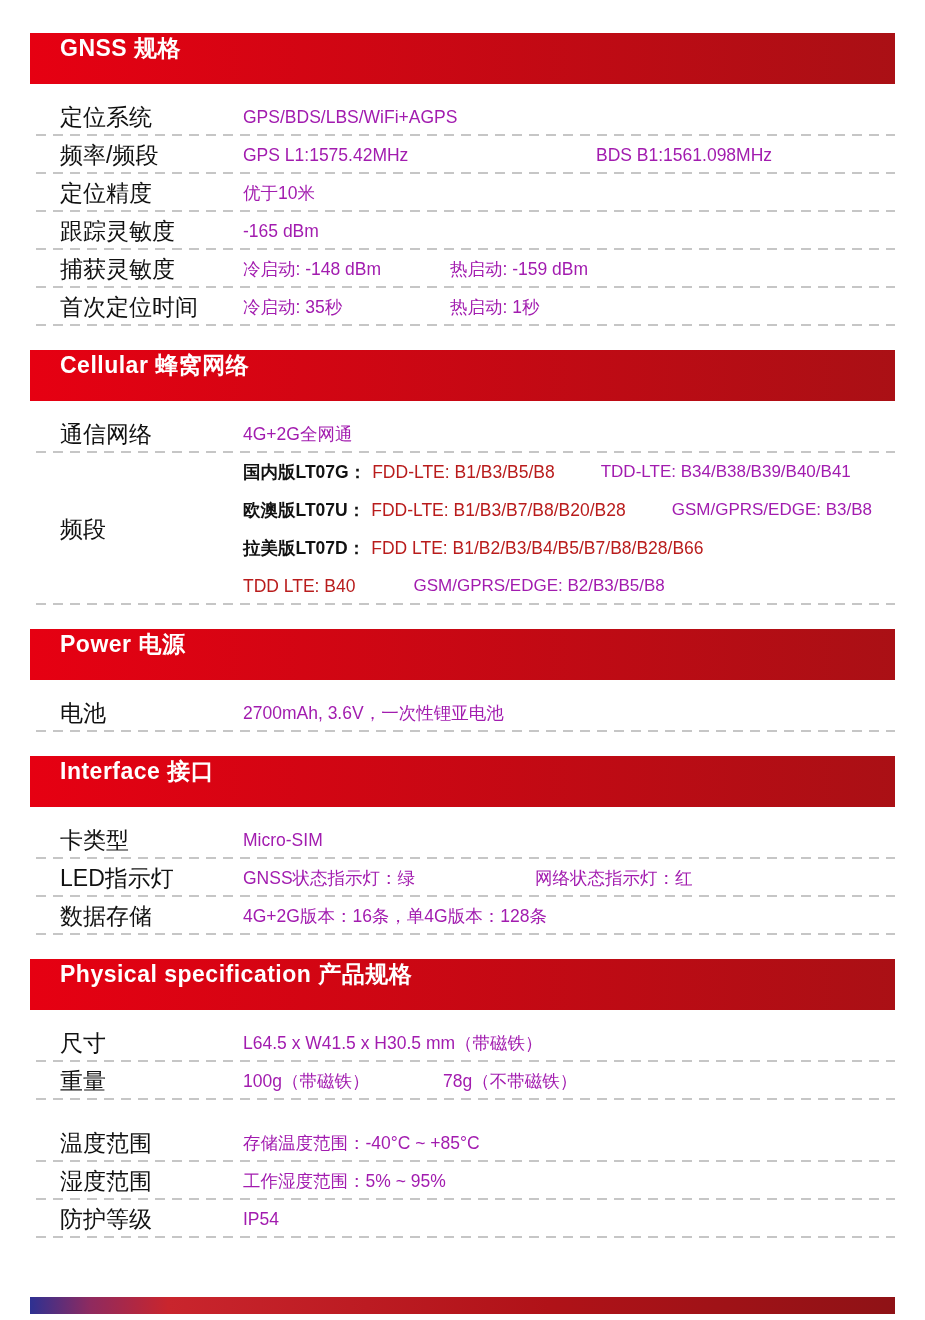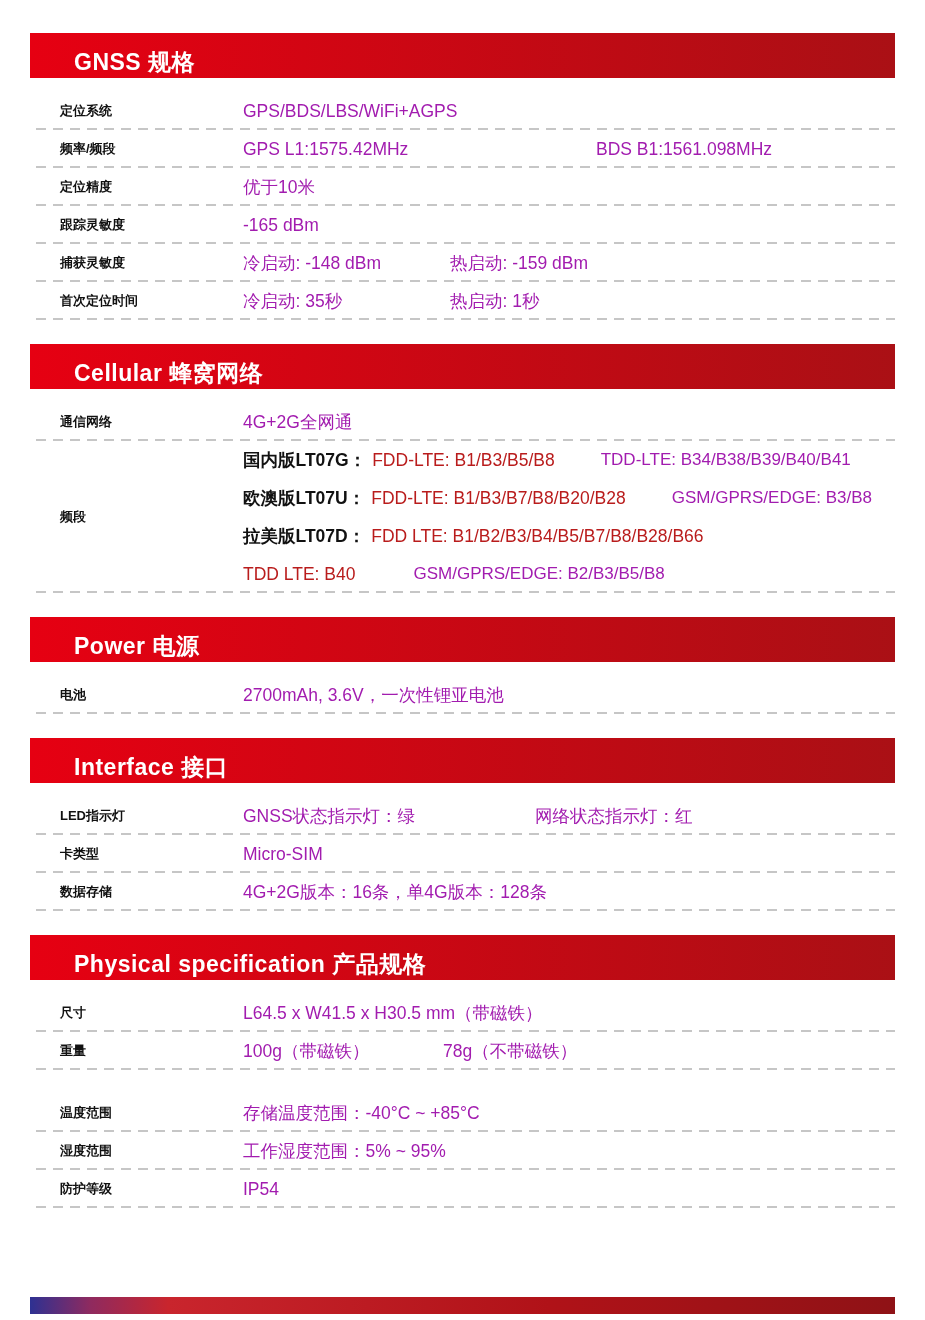--- a/index.html
+++ b/index.html
@@ -4,34 +4,34 @@
 <style>
   html,body{margin:0;padding:0;}
   body{
     width:925px;height:1320px;position:relative;background:#ffffff;
     font-family:"Liberation Sans","DejaVu Sans",sans-serif;
     color:#1f1f1f;overflow:hidden;
   }
   .content{position:absolute;left:30px;right:30px;top:33px;}
   .sec{margin-bottom:24px;}
   .sec-header{
-    height:45px;display:flex;align-items:flex-end;padding-left:44px;
+    height:51px;display:flex;align-items:flex-start;padding-left:30px;
     background:linear-gradient(90deg,var(--hdr-l,#e60012) 0%,var(--hdr-r,#aa1015) 100%);
     margin-bottom:14px;
   }
   .sec-title{color:#ffffff;font-size:23px;font-weight:bold;letter-spacing:.5px;white-space:nowrap;}
   .row{
     display:flex;align-items:center;height:38px;padding-left:30px;
     position:relative;white-space:nowrap;
   }
   .row::after{
     content:"";position:absolute;left:6px;right:0;bottom:0;height:2px;
     background:repeating-linear-gradient(90deg,#c6c6c6 0 10px,transparent 10px 17px);
   }
-  .lbl{width:183px;flex:none;font-weight:bold;font-size:13px;color:#111;}
+  .lbl{width:183px;flex:none;font-weight:normal;font-size:23px;color:#111;}
   .val{font-size:17.5px;color:#a21caf;}
   .v2{margin-left:0;}
   
   .row-bands{height:152px;align-items:center;}
   .row-bands .lbl{line-height:38px;}
   .band-lines{display:flex;flex-direction:column;}
   .band-line{height:38px;display:flex;align-items:center;white-space:nowrap;}
   .band-prefix{font-weight:bold;font-size:17.5px;color:#111;margin-right:6px;}
   .band-prefix:empty{margin-right:0;}
   .band-seg1{font-size:17.5px;color:#b91c1c;}
@@ -123,27 +123,27 @@
       <span class="lbl">电池</span>
       <span class="val">2700mAh, 3.6V，一次性锂亚电池</span>
     </div>
   </section>
 
   <section class="sec">
     <div class="sec-header">
       <span class="sec-title">Interface 接口</span>
     </div>
     <div class="row">
+      <span class="lbl">卡类型</span>
+      <span class="val">Micro-SIM</span>
+    </div>
+    <div class="row">
       <span class="lbl">LED指示灯</span>
       <span class="val" style="width:292px">GNSS状态指示灯：绿</span>
       <span class="val v2">网络状态指示灯：红</span>
-    </div>
-    <div class="row">
-      <span class="lbl">卡类型</span>
-      <span class="val">Micro-SIM</span>
     </div>
     <div class="row">
       <span class="lbl">数据存储</span>
       <span class="val">4G+2G版本：16条，单4G版本：128条</span>
     </div>
   </section>
 
   <section class="sec">
     <div class="sec-header">
       <span class="sec-title">Physical specification 产品规格</span>

